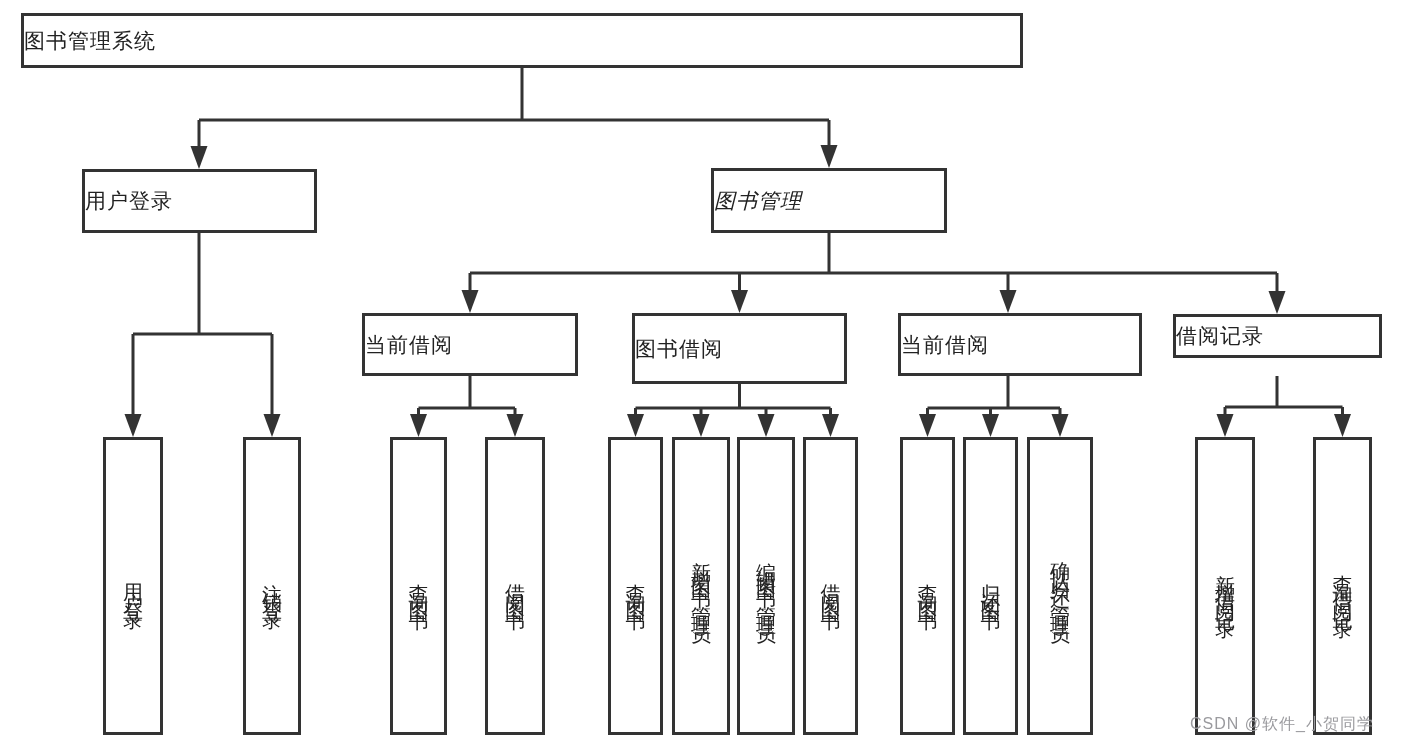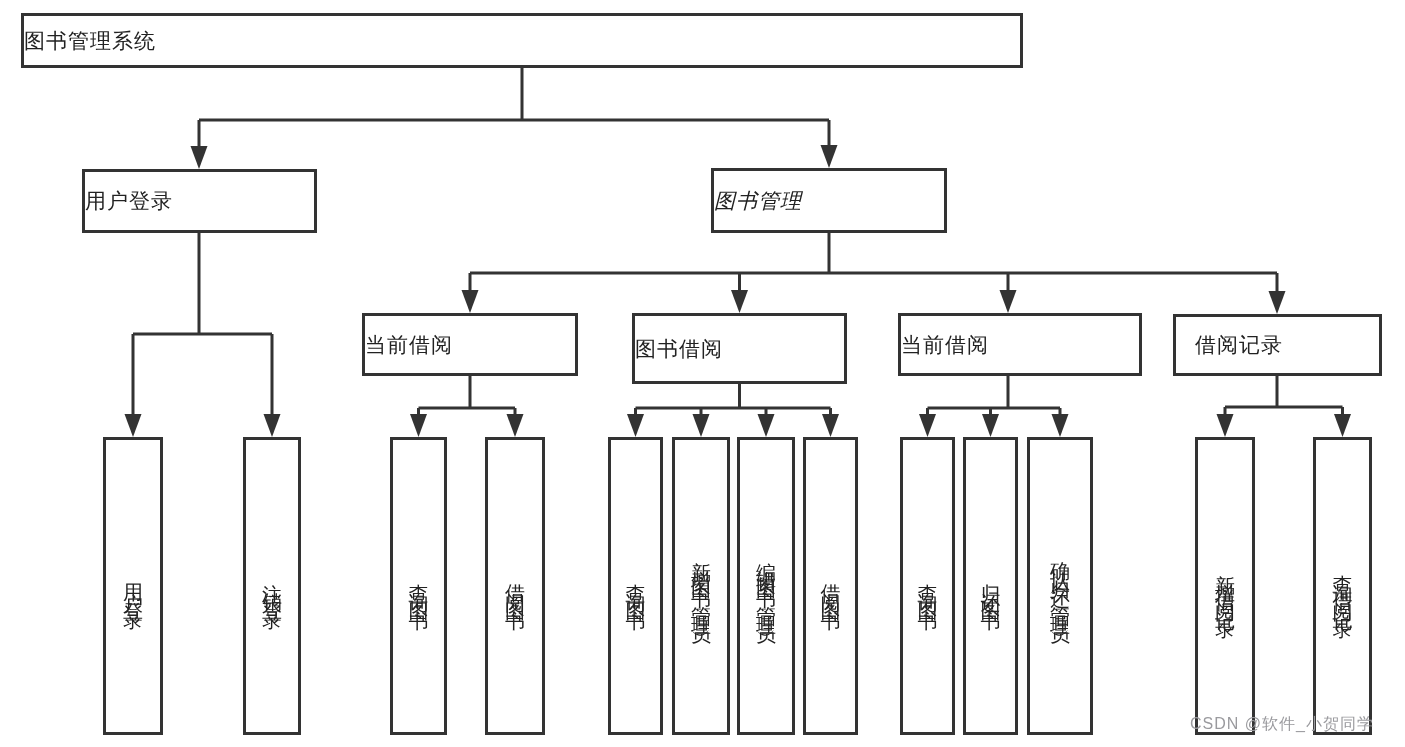--- a/index.html
+++ b/index.html
@@ -67,21 +67,21 @@
 
   <div class="box" style="left:362px;top:313px;width:216px;height:63px;">
     <span class="hlabel">当前借阅</span>
   </div>
   <div class="box" style="left:632px;top:313px;width:215px;height:71px;">
     <span class="hlabel">图书借阅</span>
   </div>
   <div class="box" style="left:898px;top:313px;width:244px;height:63px;">
     <span class="hlabel">当前借阅</span>
   </div>
-  <div class="box" style="left:1173px;top:314px;width:209px;height:62px;padding-left:19px;">
+  <div class="box" style="left:1173px;top:314px;width:209px;height:44px;">
     <span class="hlabel">借阅记录</span>
   </div>
 
   <div class="leaf" style="left:103px;width:60px;">
     <span class="vtext">用户登录</span>
   </div>
   <div class="leaf" style="left:243px;width:58px;">
     <span class="vtext">注销登录</span>
   </div>
 

